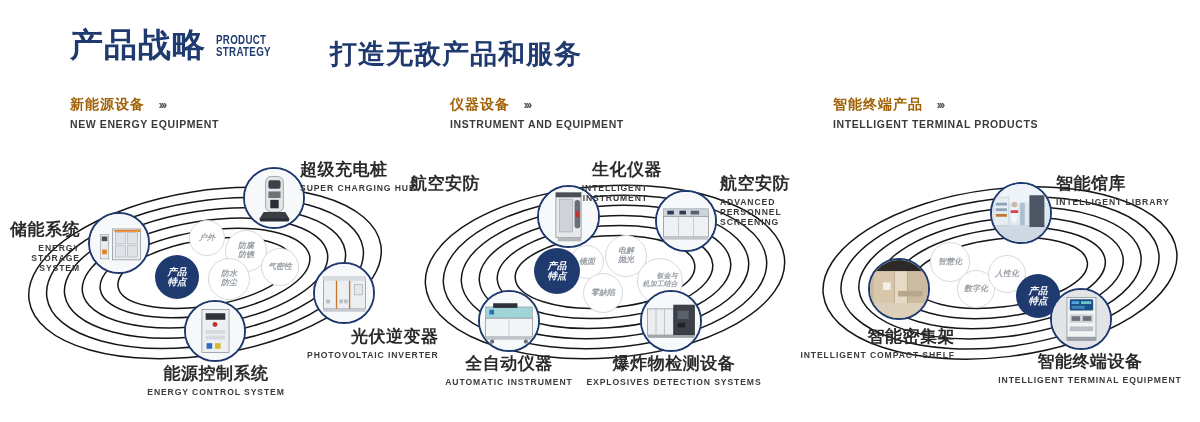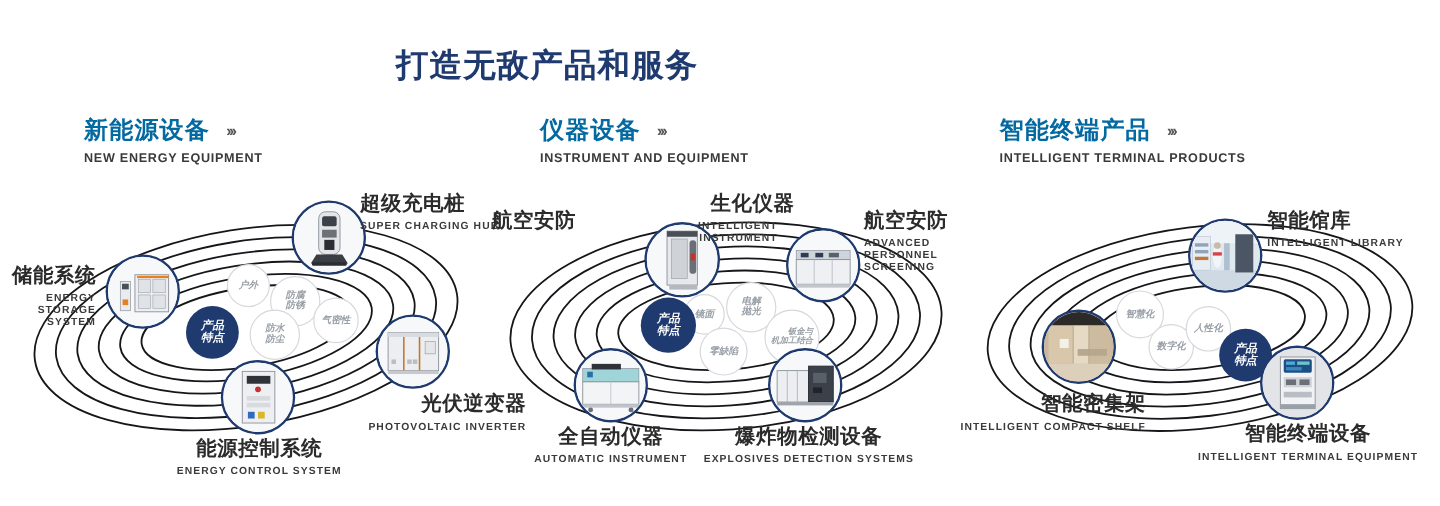--- a/index.html
+++ b/index.html
@@ -28,21 +28,21 @@
   }
   .hdr-sub {
     position:absolute; left:330px; top:36px;
     font-size:27px; font-weight:bold; color:#1f3a6e; letter-spacing:1px;
     font-family:"DejaVu Sans","Liberation Sans",sans-serif;
   }
 
   
   .sec-head { position:absolute; }
   .sec-cn {
-    font-size:20px; font-weight:bold; color:#0369a1; letter-spacing:1px;
+    font-size:14px; font-weight:bold; color:#a16207; letter-spacing:1px;
     font-family:"DejaVu Sans","Liberation Sans",sans-serif; display:inline-block;
     vertical-align:middle;
   }
   .chev { display:inline-block; vertical-align:middle; margin-left:9px;
           font-size:13px; color:#555; letter-spacing:-2px; font-weight:bold;}
   .sec-en {
     margin-top:4px; font-size:10.5px; font-weight:bold; color:#3a3a3a;
     letter-spacing:0.6px; font-family:"Liberation Sans",sans-serif;
   }
 
@@ -86,20 +86,27 @@
     letter-spacing:0.9px; font-family:"Liberation Sans",sans-serif; white-space:nowrap;
   }
   .lbl.r { text-align:right; }
   .lbl.c { text-align:center; }
 </style>
 </head>
 <body>
 
 <div id="stage">
 
+  <div class="hdr">
+    <div class="hdr-cn">产品战略</div>
+    <div class="hdr-en">
+      <div>PRODUCT</div>
+      <div>STRATEGY</div>
+    </div>
+  </div>
   <div class="hdr-sub">打造无敌产品和服务</div>
 
   <div class="sec-head" style="left:70px; top:95px;">
     <div>
       <span class="sec-cn">新能源设备</span>
       <span class="chev">›››</span>
     </div>
     <div class="sec-en">NEW ENERGY EQUIPMENT</div>
   </div>
 

